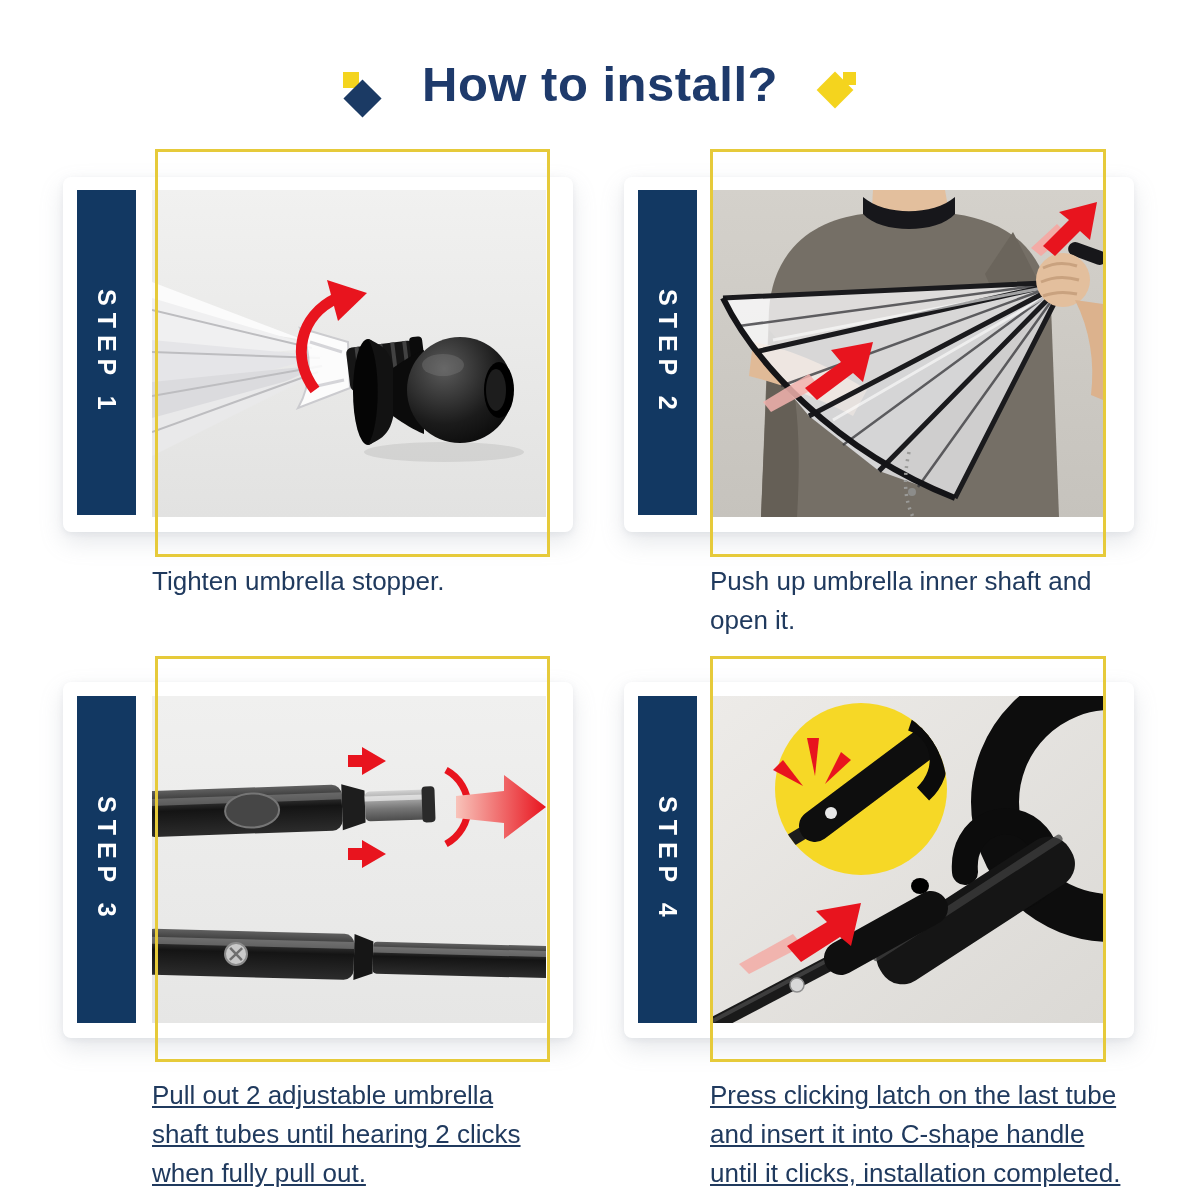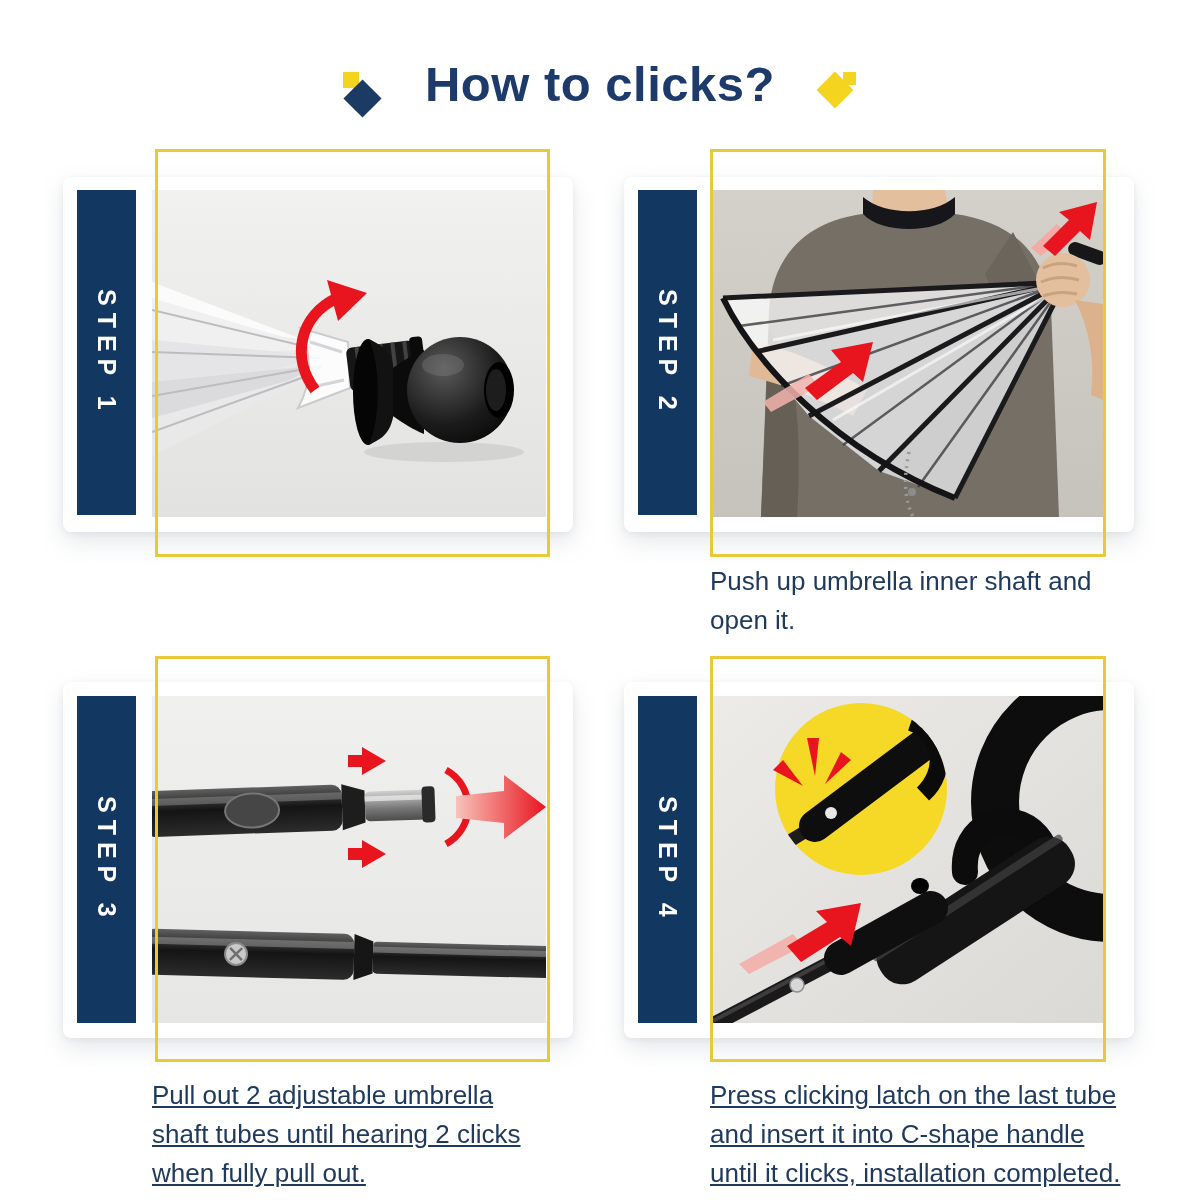--- a/index.html
+++ b/index.html
@@ -54,21 +54,21 @@
   .row1 .caption{top:413px;}
   .row2 .caption{top:420px;text-decoration:underline;}
   .col1 .caption{left:89px;width:440px;}
   .col2 .caption{left:86px;width:500px;}
 </style>
 </head>
 <body>
 
 <div class="page">
 
-  <h1 class="page-title">How to clicks?</h1>
+  <h1 class="page-title">How to install?</h1>
   <span class="deco deco-left">
     <span class="sq"></span>
     <span class="diamond"></span>
   </span>
   <span class="deco deco-right">
     <span class="sq"></span>
     <span class="diamond"></span>
   </span>
 
   <div class="panel p1 row1 col1">
@@ -115,20 +115,21 @@
           <path d="M216,149 C240,158 242,172 244,202 C242,232 240,246 216,255 C229,236 229,168 216,149 Z" fill="#121212"></path>
           <path d="M241,178 C254,169 260,165 272,160 L272,244 C260,239 254,235 241,226 Z" fill="#0b0b0b"></path>
           <circle cx="308" cy="200" r="53" fill="url(#s1ball)"></circle>
           <ellipse cx="291" cy="175" rx="21" ry="11" fill="#808080" opacity="0.35"></ellipse>
           <ellipse cx="347" cy="200" rx="15" ry="28" fill="#000"></ellipse>
           <ellipse cx="344" cy="200" rx="10" ry="21" fill="#1d1d1d"></ellipse>
         </g>
       </svg>
     </div>
     <div class="goldframe"></div>
+    <div class="caption">Tighten umbrella stopper.</div>
   </div>
 
   <div class="panel p2 row1 col2">
     <div class="card"></div>
     <div class="stepbar">
       <span class="step-label">STEP 2</span>
     </div>
     <div class="photo">
       <svg viewBox="0 0 390 327">
         <defs>

